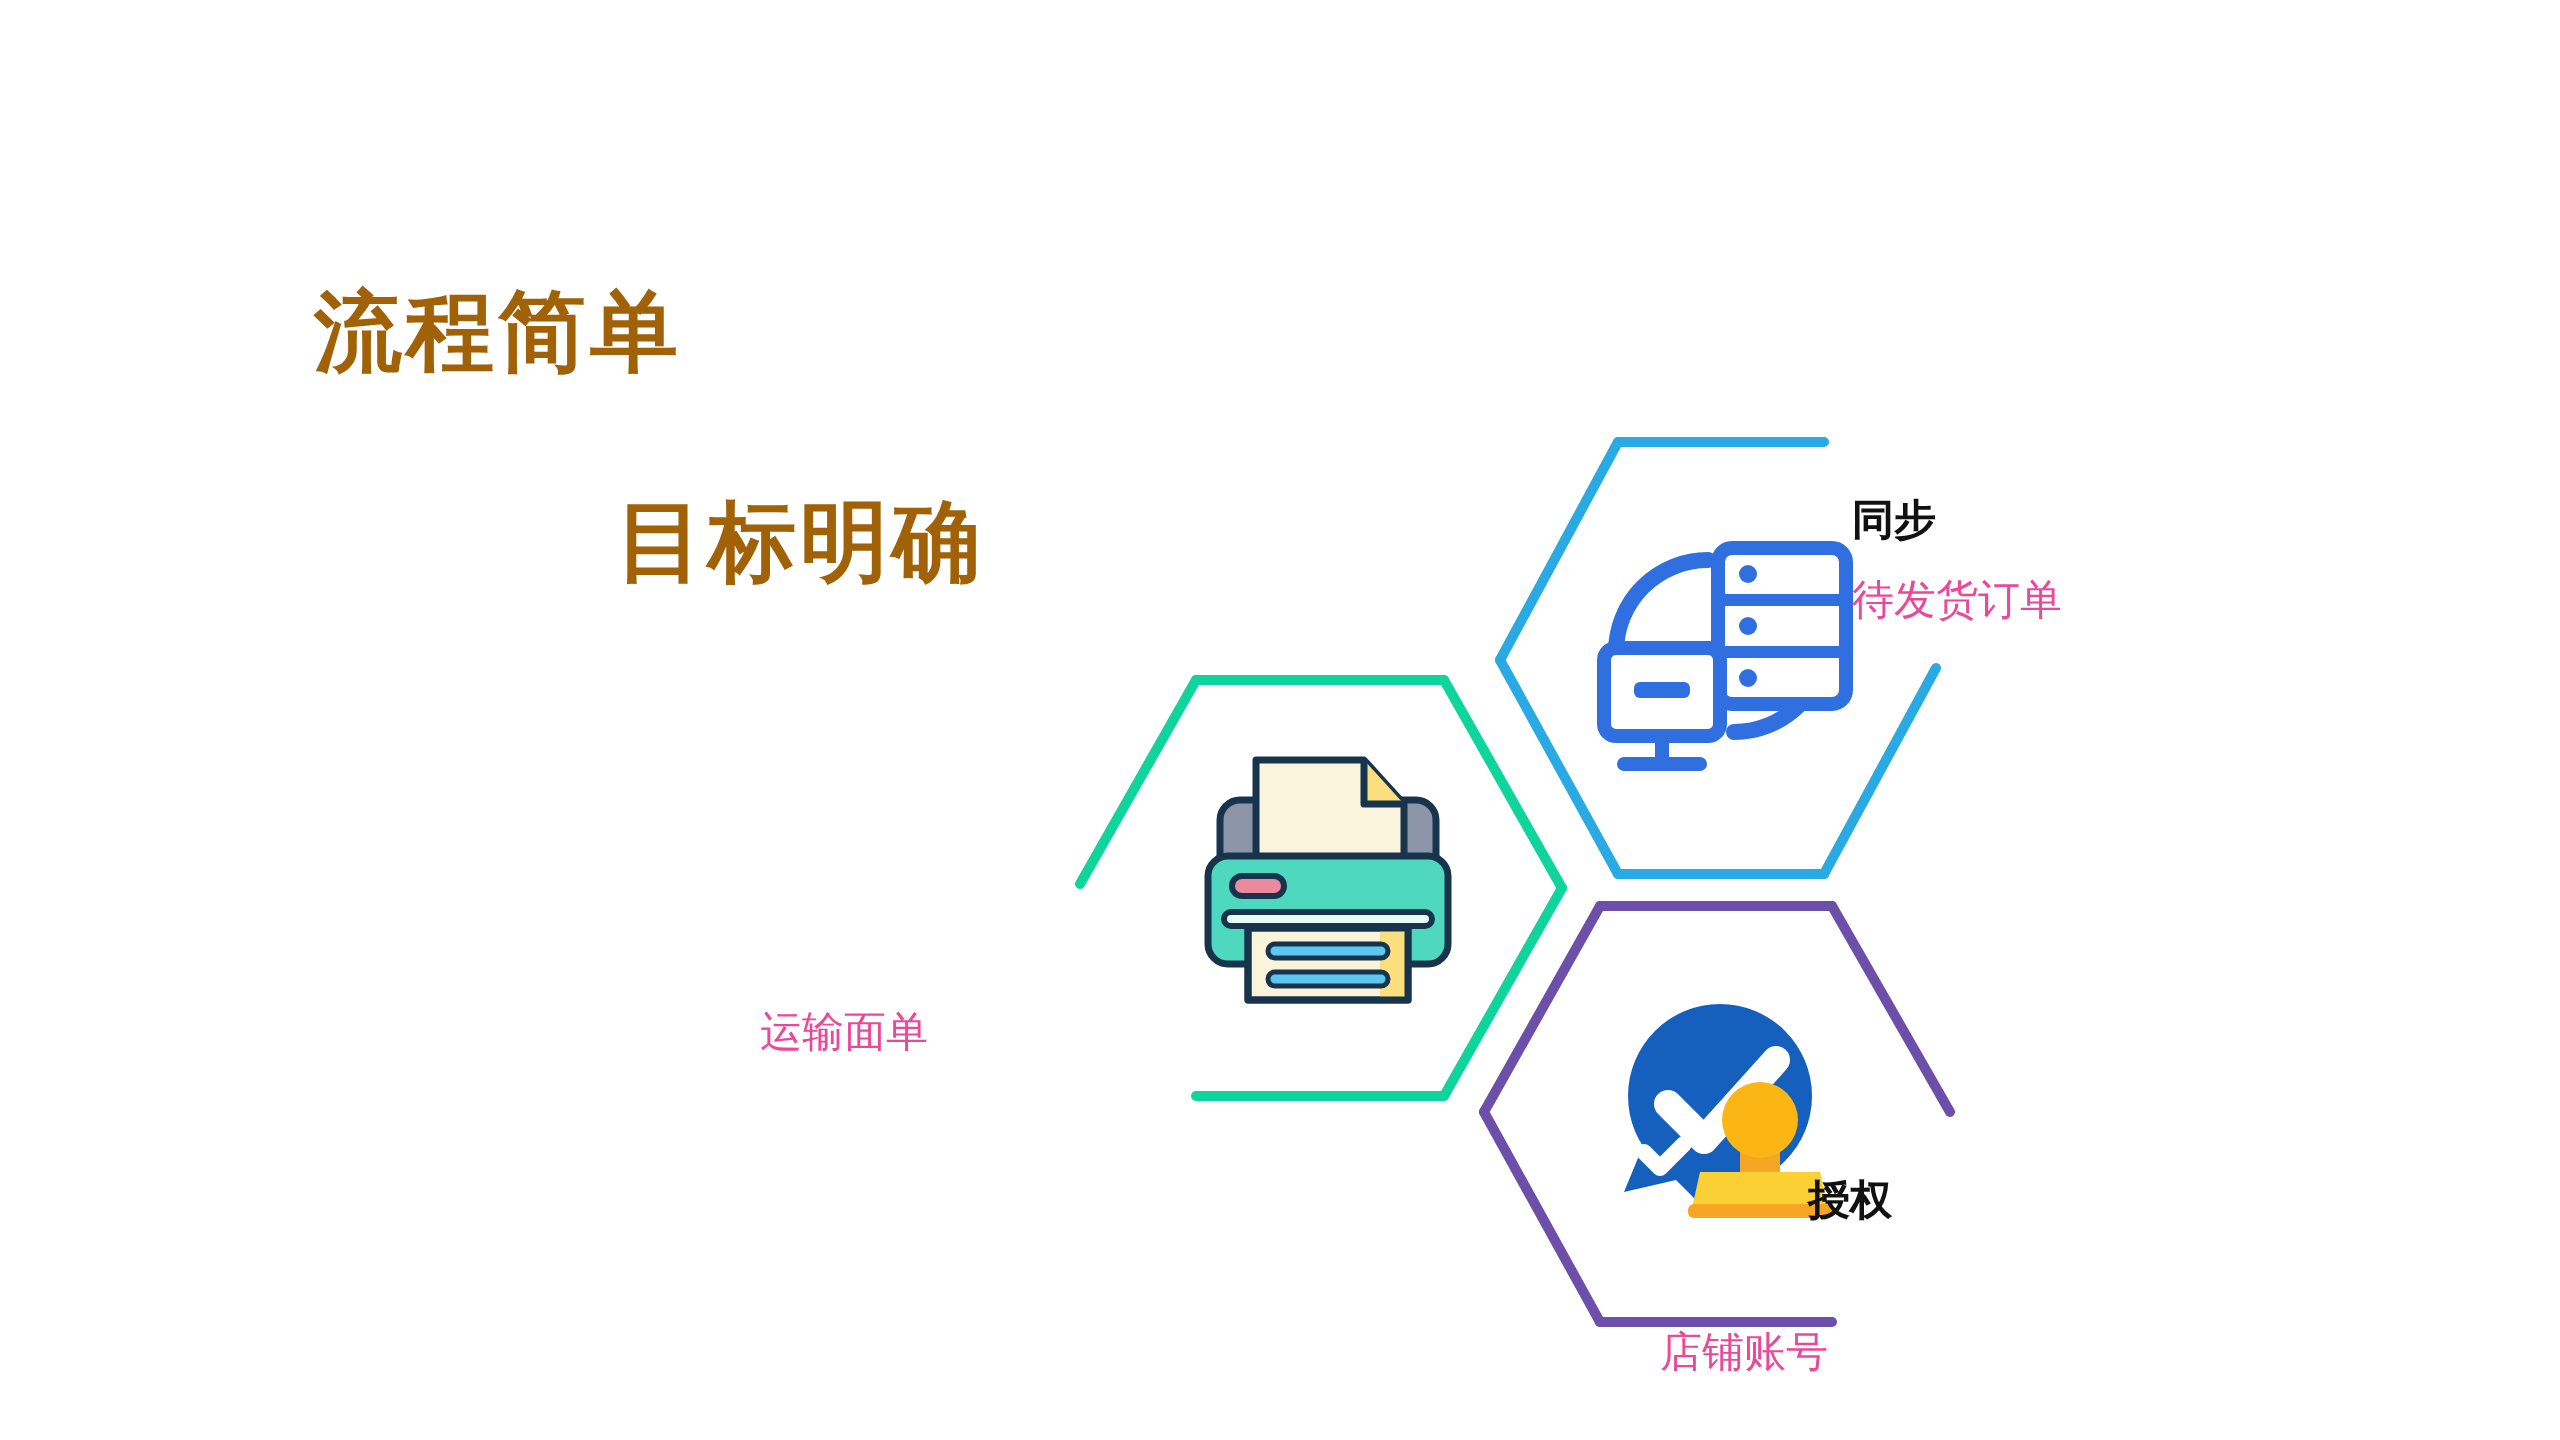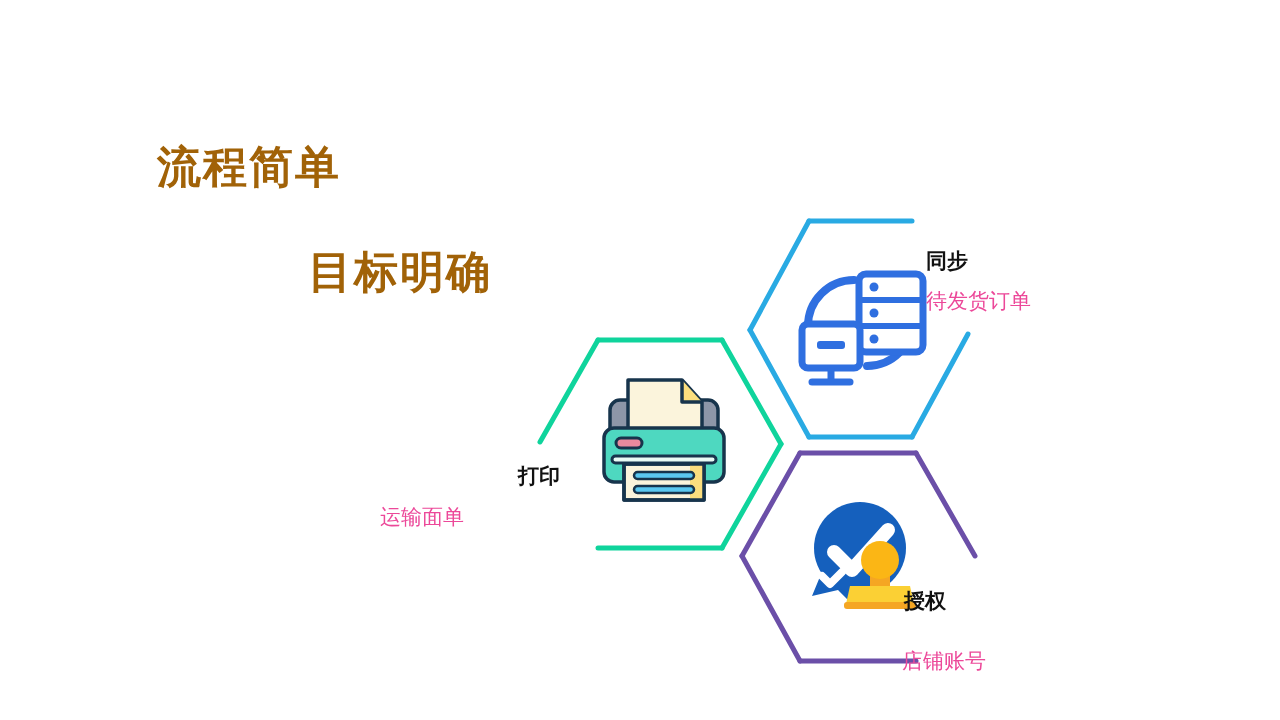--- a/index.html
+++ b/index.html
@@ -65,21 +65,21 @@
   
   #label-sync-title { left: 926px; top: 250px; }
   #label-sync-sub   { left: 926px; top: 290px; }
 
   
   #label-print-title { left: 380px; top: 465px; width: 180px; text-align: right; }
   #label-print-sub   { left: 380px; top: 506px; width: 228px; text-align: left; }
 
   
   #label-auth-title { left: 830px; top: 590px; width: 190px; text-align: center; }
-  #label-auth-sub   { left: 830px; top: 650px; width: 228px; text-align: center; }
+  #label-auth-sub   { left: 830px; top: 666px; width: 228px; text-align: left; }
 </style>
 </head>
 <body>
 
 <div id="slide">
 
   <div class="headline" id="headline-line1">流程简单</div>
   <div class="headline" id="headline-line2">目标明确</div>
 
   <svg id="hex-diagram" viewBox="0 0 1280 720">
@@ -178,19 +178,18 @@
 
       <path d="M 42,86 L 102,86 L 106,104 L 38,104 Z" fill="#FBD034"></path>
       <rect x="36" y="102" width="72" height="7" rx="3" fill="#F5A623"></rect>
     </g>
 
   </svg>
 
   <div class="node-title" id="label-sync-title">同步</div>
   <div class="node-sub" id="label-sync-sub">待发货订单</div>
 
-  <div class="node-title" id="label-print-title">打印</div>
   <div class="node-sub" id="label-print-sub">运输面单</div>
 
   <div class="node-title" id="label-auth-title">授权</div>
   <div class="node-sub" id="label-auth-sub">店铺账号</div>
 
 </div>
 
 </body></html>

